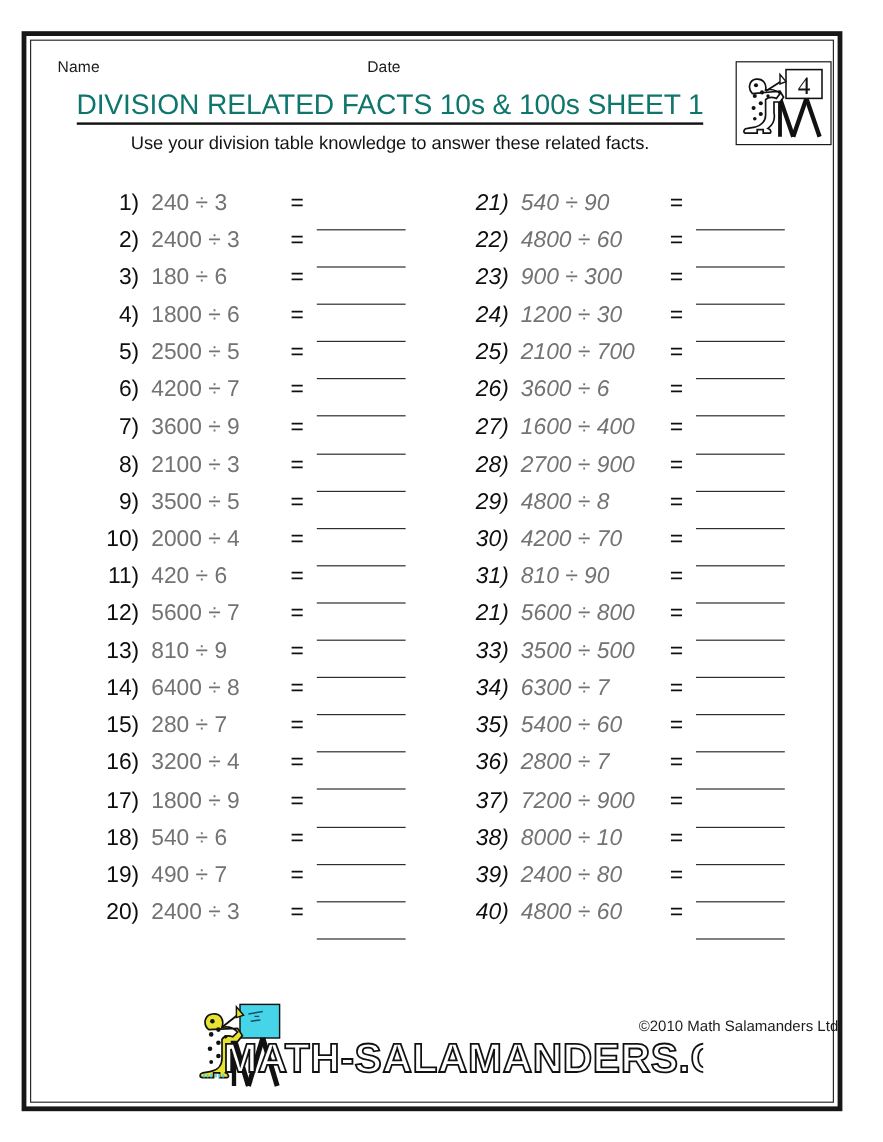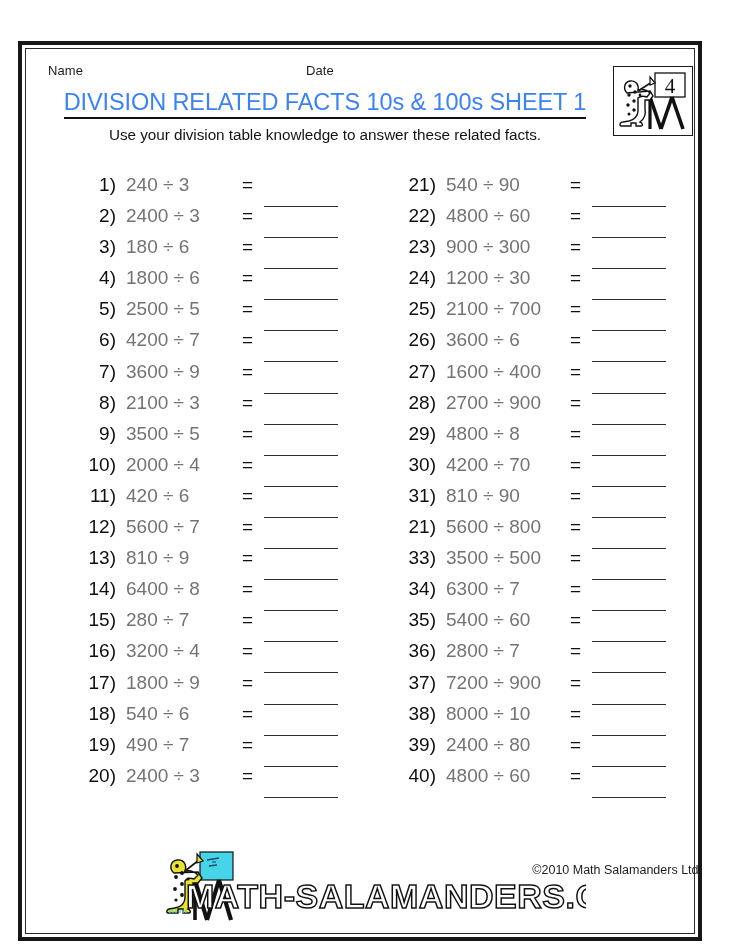--- a/index.html
+++ b/index.html
@@ -17,21 +17,20 @@
   
   #worksheet-page {
     position: absolute;
     left: 18px;
     top: 26px;
     width: 684px;
     height: 900px;
     box-sizing: border-box;
     border: 4px solid #171717;
     background: #ffffff;
-    margin-top: 15px;
   }
   #worksheet-inner {
     position: absolute;
     left: 3px;
     top: 3px;
     right: 3px;
     bottom: 3px;
     box-sizing: border-box;
     border: 1px solid #2b2b2b;
     background: #ffffff;
@@ -57,21 +56,21 @@
 
   #title-block {
     position: absolute;
     left: 18px;
     top: 40px;
     width: 562px;
     text-align: center;
   }
   #worksheet-title {
     font-size: 23.5px;
-    color: #3b82f6;
+    color: #0f766e;
     letter-spacing: -0.1px;
     white-space: nowrap;
     display: inline-block;
     border-bottom: 2.2px solid #101010;
     padding-bottom: 2px;
     line-height: 1.12;
   }
   #worksheet-subtitle {
     margin-top: 7px;
     font-size: 15.3px;
@@ -101,21 +100,21 @@
     top: 123px;
     width: 676px;
     height: 660px;
   }
   .prob-col {
     position: absolute;
     top: 0;
     width: 300px;
   }
   #col-left  { left: 48px; }
-  #col-right { left: 368px; }
+  #col-right { left: 356px; font-style: italic; }
 
   .prob-row {
     position: relative;
     height: 31.1px;
   }
   .prob-num {
     position: absolute;
     left: 0;
     top: 0;
     width: 42px;

